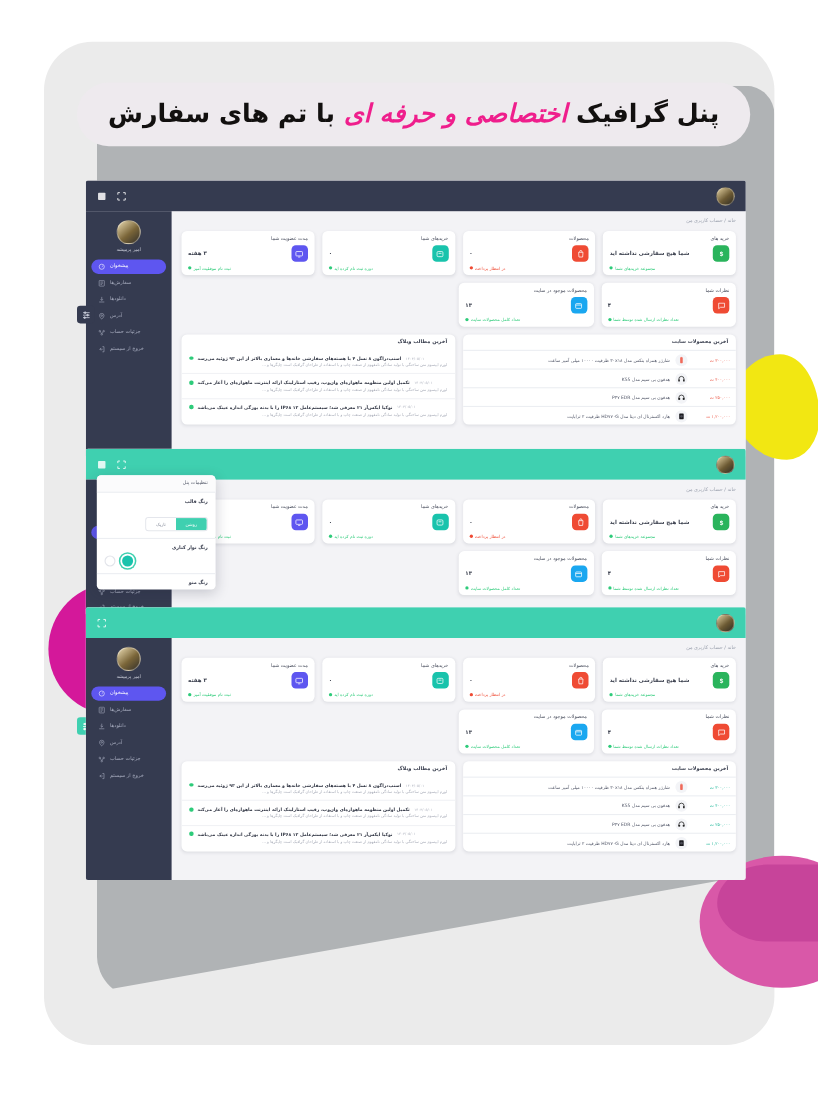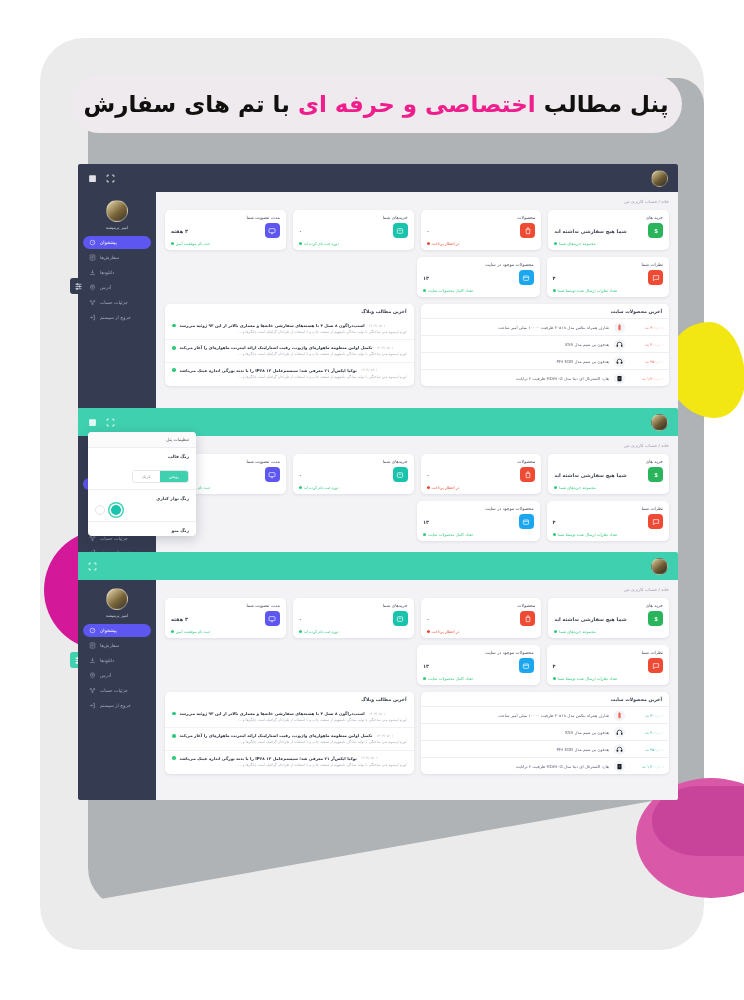--- a/index.html
+++ b/index.html
@@ -53,21 +53,21 @@
     position: absolute; left: 70px; top: 75px;
     width: 612px; height: 58px;
     background: #eeeaee; border-radius: 29px;
     display: flex; align-items: center; justify-content: center;
     z-index: 8;
   }
   .title-pill .t {
     font-size: 23px; font-weight: bold; color: #12100f;
     letter-spacing: -.3px; white-space: nowrap;
   }
-  .title-pill .hl { color: #ef1e8c; }
+  .title-pill .hl { color: #ef1e8c; font-style: italic; }
 
   
   .panel { position: absolute; background: #f3f3f6; overflow: hidden; }
   .panel .topbar {
     height: 28px; display: flex; align-items: center;
     justify-content: space-between; padding: 0 10px;
   }
   .topbar-dark { background: #353b50; }
   .topbar-teal { background: #3fd0b0; }
   .logo-circle {
@@ -173,21 +173,21 @@
 
   <div class="outer-frame"></div>
   <div class="gray-slab"></div>
 
   <div class="blob-yellow"></div>
   <div class="blob-magenta-left"></div>
   <div class="blob-pink-bottom"></div>
 
   <div class="title-pill">
     <div class="t">
-      <span>پنل مطالب </span><span class="hl">اختصاصی و حرفه ای</span><span> با تم های سفارش</span>
+      <span>پنل گرافیک </span><span class="hl">اختصاصی و حرفه ای</span><span> با تم های سفارش</span>
     </div>
   </div>
 
   <div class="panel" style="left:78px; top:164px; width:600px; height:252px; z-index:3; border-radius:2px;">
     <div class="topbar topbar-dark">
       <div class="logo-circle"></div>
       <div class="topbar-icons">
         <span class="ti">
           <svg viewBox="0 0 24 24" fill="none" stroke="#fff" stroke-width="2.4">
               <path d="M3 8V3h5M21 8V3h-5M3 16v5h5M21 16v5h-5"></path>

